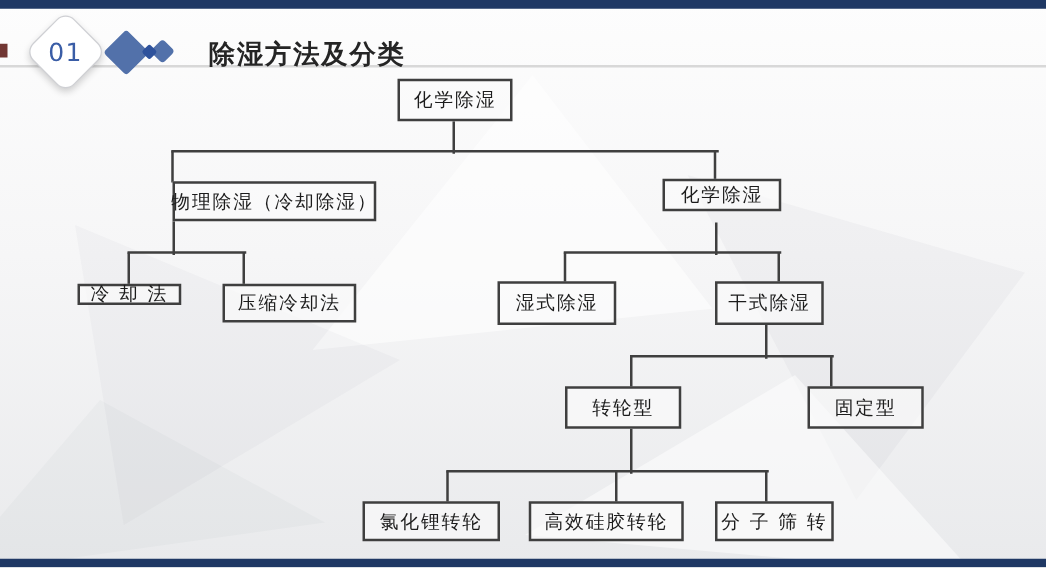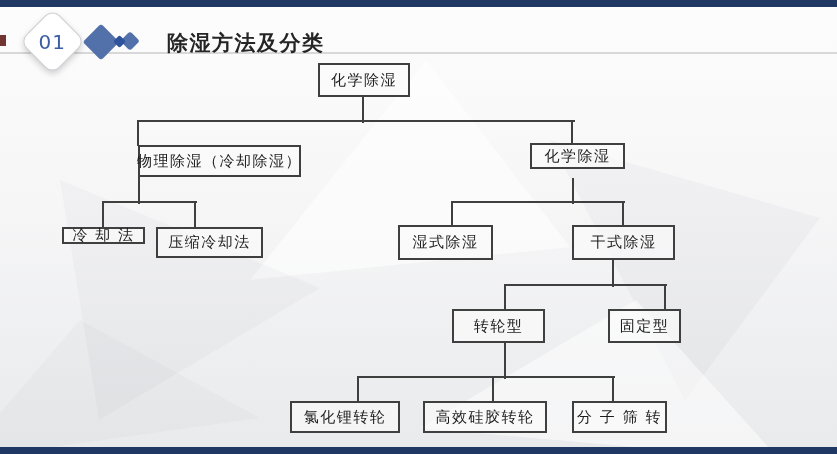--- a/index.html
+++ b/index.html
@@ -112,22 +112,22 @@
       <div class="flow-line" style="left: 664px; top: 285px; width: 2px; height: 25px; background: rgb(63, 63, 63);"></div>
       <div class="flow-line" style="left: 504px; top: 343px; width: 2px; height: 36px; background: rgb(63, 63, 63);"></div>
       <div class="flow-line" style="left: 357px; top: 376px; width: 258px; height: 2px; background: rgb(63, 63, 63);"></div>
       <div class="flow-line" style="left: 357px; top: 377px; width: 2px; height: 25px; background: rgb(63, 63, 63);"></div>
       <div class="flow-line" style="left: 492px; top: 377px; width: 2px; height: 25px; background: rgb(63, 63, 63);"></div>
       <div class="flow-line" style="left: 612px; top: 377px; width: 2px; height: 25px; background: rgb(63, 63, 63);"></div>
       <div class="flow-node" style="left: 318px; top: 63px; width: 92px; height: 34px;">化学除湿</div>
       <div class="flow-node" style="left: 102px; top: 145px; width: 163px; height: 32px; margin-left: 36px;">物理除湿（冷却除湿）</div>
       <div class="flow-node" style="left: 530px; top: 143px; width: 95px; height: 26px;">化学除湿</div>
       <div class="flow-node" style="left: 62px; top: 227px; width: 83px; height: 17px;">冷 却 法</div>
-      <div class="flow-node" style="left: 156px; top: 227px; width: 107px; height: 31px;">压缩冷却法</div>
+      <div class="flow-node" style="left: 178px; top: 227px; width: 107px; height: 31px;">压缩冷却法</div>
       <div class="flow-node" style="left: 398px; top: 225px; width: 95px; height: 35px;">湿式除湿</div>
-      <div class="flow-node" style="left: 572px; top: 225px; width: 103px; height: 35px;">干式除湿</div>
+      <div class="flow-node" style="left: 572px; top: 225px; width: 87px; height: 35px;">干式除湿</div>
       <div class="flow-node" style="left: 452px; top: 309px; width: 93px; height: 34px;">转轮型</div>
-      <div class="flow-node" style="left: 608px; top: 309px; width: 73px; height: 34px;">固定型</div>
+      <div class="flow-node" style="left: 646px; top: 309px; width: 93px; height: 34px;">固定型</div>
       <div class="flow-node" style="left: 290px; top: 401px; width: 110px; height: 32px; text-align: right;">氯化锂转轮</div>
       <div class="flow-node" style="left: 423px; top: 401px; width: 124px; height: 32px;">高效硅胶转轮</div>
       <div class="flow-node" style="left: 572px; top: 401px; width: 95px; height: 32px;">分 子 筛 转</div>
     </div>
 </div>
 
 </body></html>

